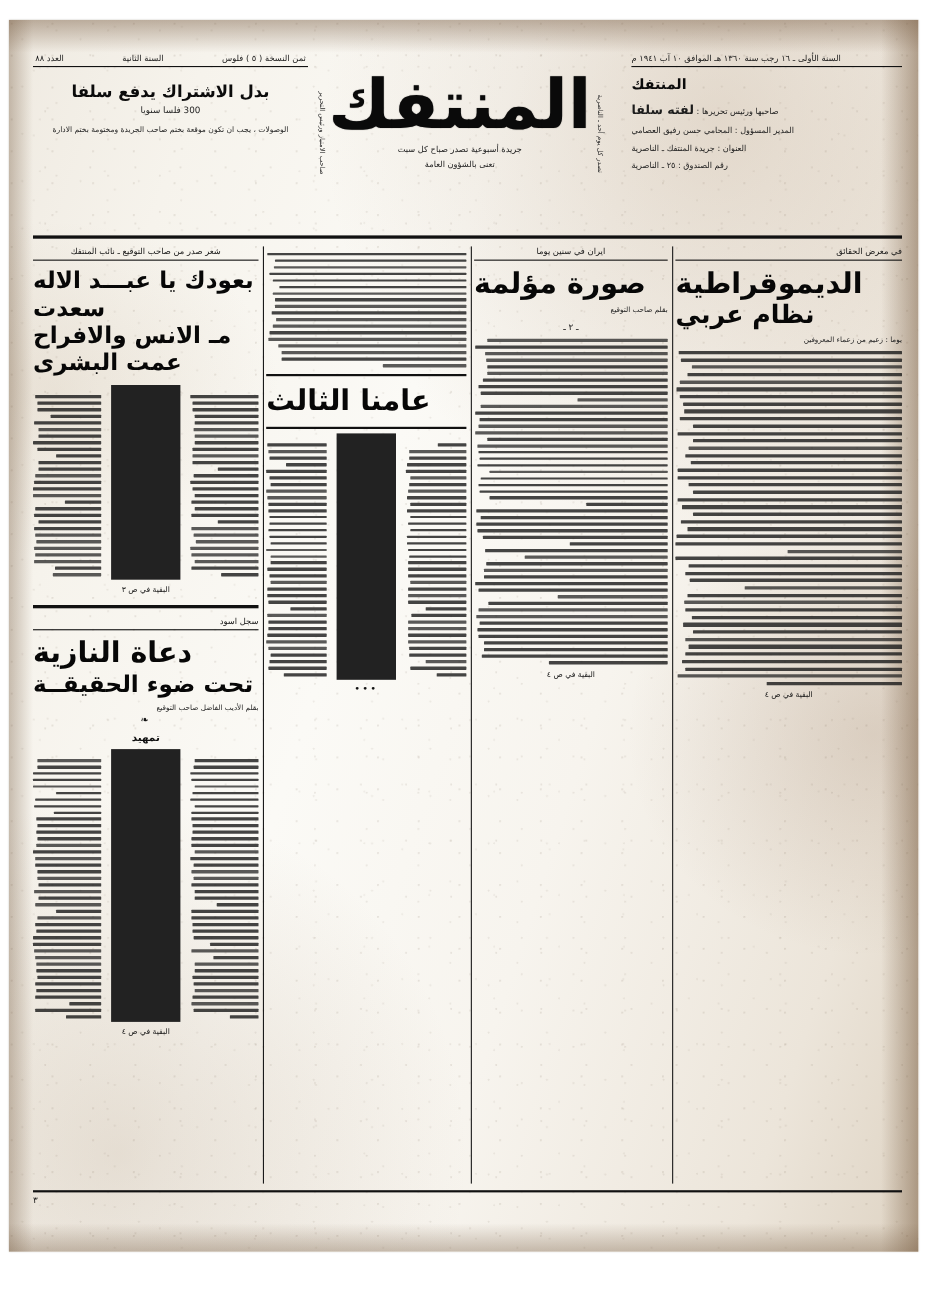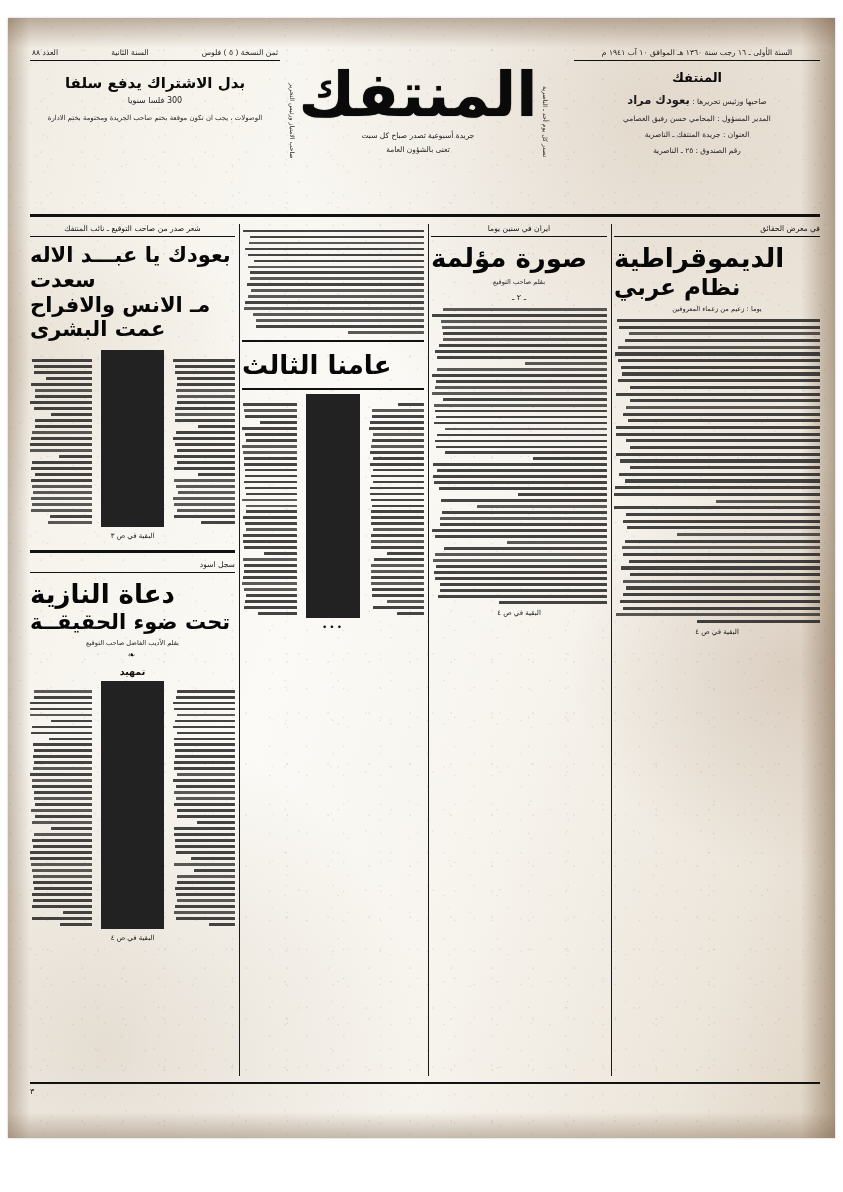--- a/index.html
+++ b/index.html
@@ -56,21 +56,21 @@
         font-size:62px;font-weight:700;color:#0a0a0a;line-height:1.05;
         letter-spacing:-1px;direction:rtl;margin-top:16px;
         text-shadow:0 0 1px rgba(0,0,0,.5);}
   .logo-sub{direction:rtl;font-size:7.5px;color:#222;margin-top:3px;line-height:1.5;
             letter-spacing:.2px;}
   .logo-side{position:absolute;right:-6px;top:30px;writing-mode:vertical-rl;
              font-size:6.2px;color:#2a2a2a;direction:rtl;letter-spacing:.3px;height:92px;}
   .logo-side-l{position:absolute;left:-4px;top:26px;writing-mode:vertical-rl;
              font-size:6.2px;color:#2a2a2a;direction:rtl;letter-spacing:.3px;height:98px;}
 
-  .mh-right{right:0;width:246px;direction:rtl;text-align:center;}
+  .mh-right{right:0;width:246px;direction:rtl;text-align:left;}
   .mh-left{left:0;width:250px;direction:rtl;text-align:center;}
 
   .topline{direction:rtl;font-size:7.6px;color:#1a1a1a;white-space:nowrap;
            letter-spacing:.2px;padding:2px 0 3px;}
   .topline-left{display:flex;justify-content:space-between;align-items:baseline;
                 direction:rtl;font-size:7.6px;color:#1a1a1a;padding:2px 2px 3px;}
 
   .mh-name{font-size:13px;font-weight:700;color:#0b0b0b;direction:rtl;
            margin:9px 0 7px;letter-spacing:.5px;}
   .mh-row{direction:rtl;font-size:7.4px;color:#1c1c1c;margin:5px 0;line-height:1.45;}
@@ -93,21 +93,21 @@
 
   .kicker{direction:rtl;font-size:7.6px;color:#151515;text-align:center;
           padding-bottom:2px;letter-spacing:.2px;}
   .kicker-r{text-align:right;}
   .khr{height:1.6px;background:#111;margin:1px 0 6px;}
   .headline{direction:rtl;text-align:left;font-weight:700;color:#070707;
             line-height:1.18;letter-spacing:.5px;}
   .h-xl{font-size:26px;}
   .h-lg{font-size:23px;}
   .h-md{font-size:21px;}
-  .byline{direction:rtl;text-align:center;font-size:6.6px;color:#242424;margin-top:4px;}
+  .byline{direction:rtl;font-size:6.6px;color:#242424;margin-top:4px;}
   .secmark{direction:rtl;text-align:center;font-size:8px;color:#111;margin:7px 0 4px;
            letter-spacing:2px;}
   .subhead{direction:rtl;text-align:center;font-size:9.5px;font-weight:700;color:#0d0d0d;
            margin:6px 0 4px;letter-spacing:.6px;}
 
   
   .body{margin-top:6px;}
   .ln{height:3.1px;background:#1c1c1c;margin:3.6px 0;opacity:.82;border-radius:.5px;}
   .ln.sm{opacity:.72;}
   .body.tight .ln{margin:3.1px 0;height:2.9px;}
@@ -159,21 +159,21 @@
           <div class="logo-side">تصدر كل يوم أحد ـ الناصرية</div>
           <div class="logo-side-l">صاحب الامتياز ورئيس التحرير</div>
         </div>
 
         <div class="mh-block mh-right">
           <div class="topline">السنة الأولى ـ ١٦ رجب سنة ١٣٦٠ هـ الموافق ١٠ آب ١٩٤١ م</div>
           <div class="rule hr1"></div>
           <div class="mh-name">المنتفك</div>
           <div class="mh-row">
             <span>صاحبها ورئيس تحريرها :</span>
-            <b>بعودك مراد</b>
+            <b>لفته سلفا</b>
           </div>
           <div class="mh-row">المدير المسؤول : المحامي حسن رفيق العصامي</div>
           <div class="mh-row">العنوان : جريدة المنتفك ـ الناصرية</div>
           <div class="mh-row">رقم الصندوق : ٢٥ ـ الناصرية</div>
         </div>
       </div>
 
       <div class="rule hr2"></div>
 
       <div id="cols">

